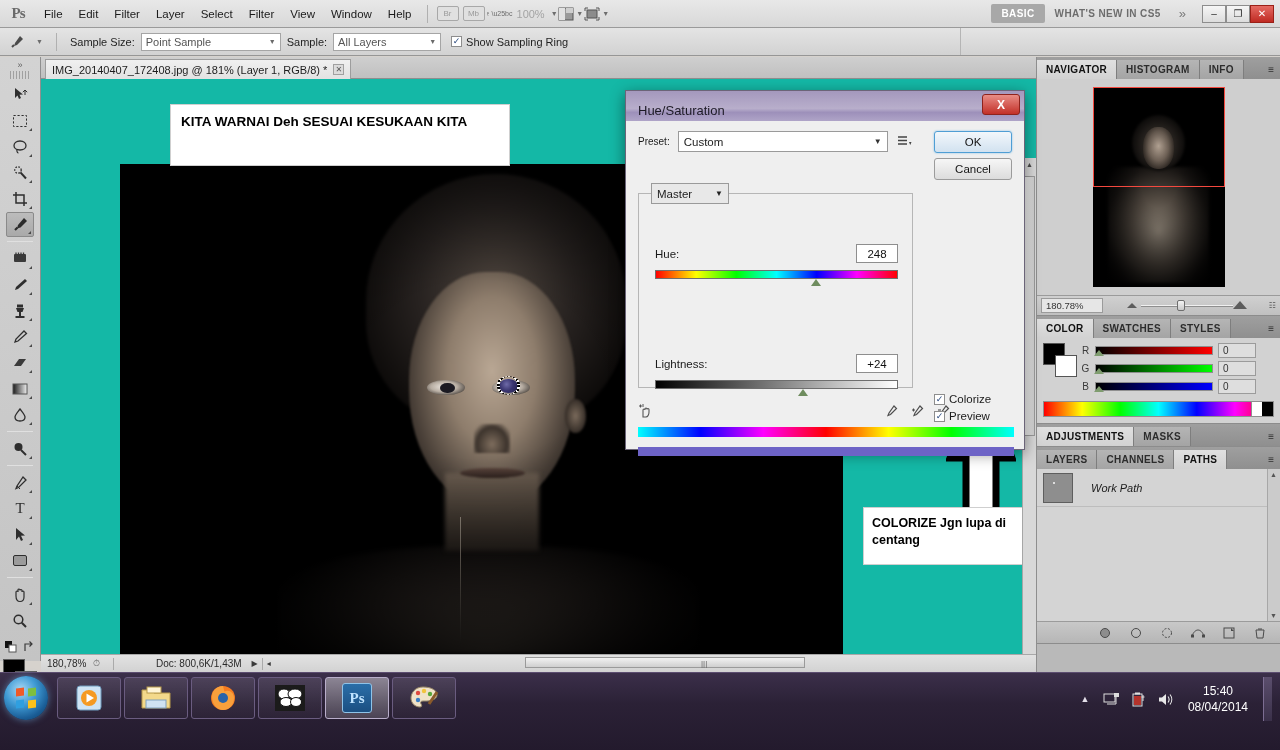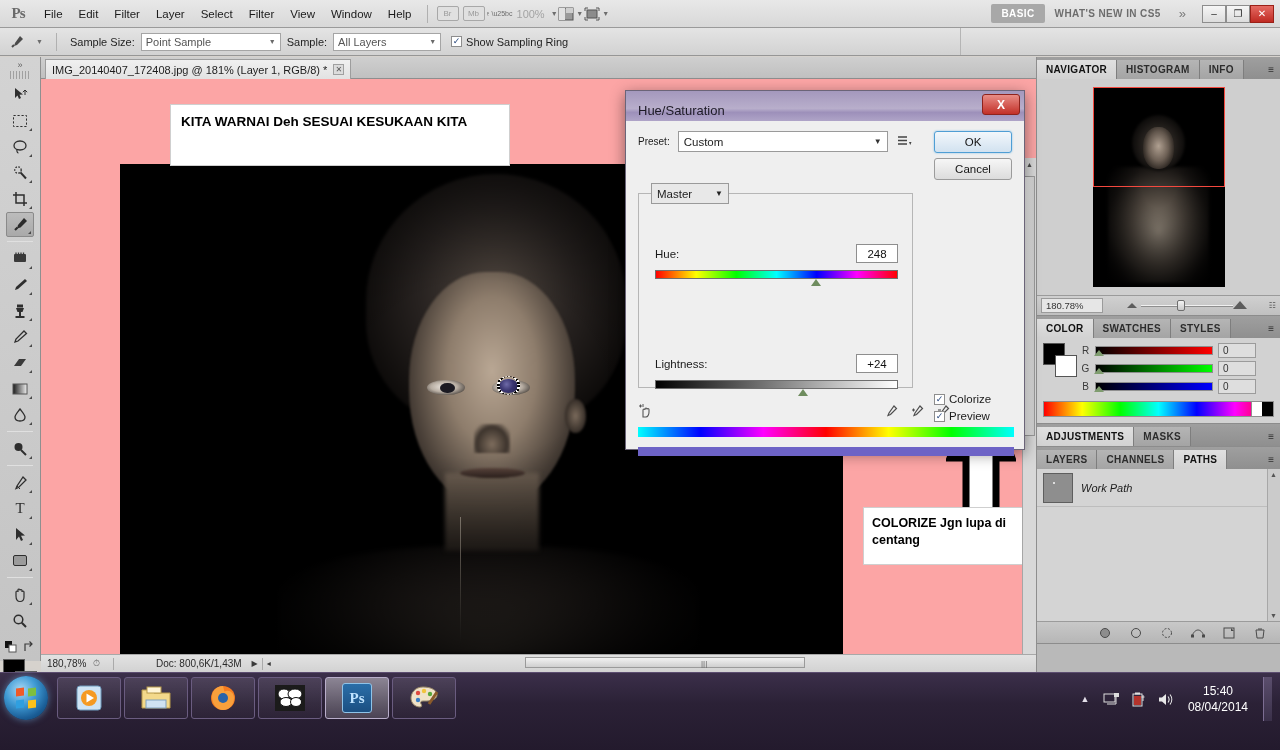--- a/index.html
+++ b/index.html
@@ -113,21 +113,21 @@
     display:flex; align-items:center; padding:0 6px; gap:6px; font-size:11px; color:#1d1d1d;
   }
   .tab-x {
     width:11px;height:11px;border:1px solid #a0a0a0;background:#dcdcdc;color:#5a5a5a;
     font-size:8px; display:flex;align-items:center;justify-content:center; line-height:1;
   }
 
   
   .canvasarea {
     position:absolute; left:41px; top:79px; width:995px; height:575px;
-    background:#fca5a5; overflow:hidden;
+    background:#14b8a6; overflow:hidden;
   }
   .photo-wrap { position:absolute; left:79px; top:85px; width:723px; height:490px; }
   .photo {
     position:absolute; inset:0;
     background:#000;
   }
   
   .ph-hair {
     position:absolute; left:34%; top:2%; width:36%; height:52%;
     background:radial-gradient(ellipse at 50% 45%, #4d443d 0%, #272220 42%, #0c0a09 78%, #000 100%);
@@ -300,21 +300,21 @@
   .spectrum {
     height:16px; margin-top:4px; border:1px solid #8f8f8f;
     background:linear-gradient(90deg,#ff0000,#ffff00,#00ff00,#00ffff,#0000ff,#ff00ff,#ff0000);
     position:relative;
   }
   .spectrum .bw { position:absolute; right:0; top:0; width:22px; height:100%;
     background:linear-gradient(90deg,#fff 0 50%, #000 50% 100%); border-left:1px solid #8f8f8f;}
 
   .paths-body { background:#d4d4d4; height:152px; position:relative; }
   .path-row {
-    display:flex; align-items:center; gap:8px; padding:4px 6px;
+    display:flex; align-items:center; gap:18px; padding:4px 6px;
     border-bottom:1px solid #bdbdbd; height:38px;
   }
   .path-thumb { width:30px;height:30px;background:#8e8e8e;border:1px solid #5e5e5e; position:relative;}
   .path-thumb .dot { position:absolute; left:9px; top:8px; width:2px;height:2px;background:#ddd;}
   .path-name { font-size:11px; font-style:italic; color:#1c1c1c; }
   .paths-scroll { position:absolute; right:0; top:0; width:13px; height:152px; background:#cbcbcb; border-left:1px solid #a7a7a7;}
   .paths-scroll .ar { position:absolute; left:2px; font-size:7px; color:#555;}
   .paths-foot {
     height:22px; background:linear-gradient(#c8c8c8,#b6b6b6); border-top:1px solid #9b9b9b;
     display:flex; align-items:center; justify-content:center; gap:17px; padding-left:48px;

